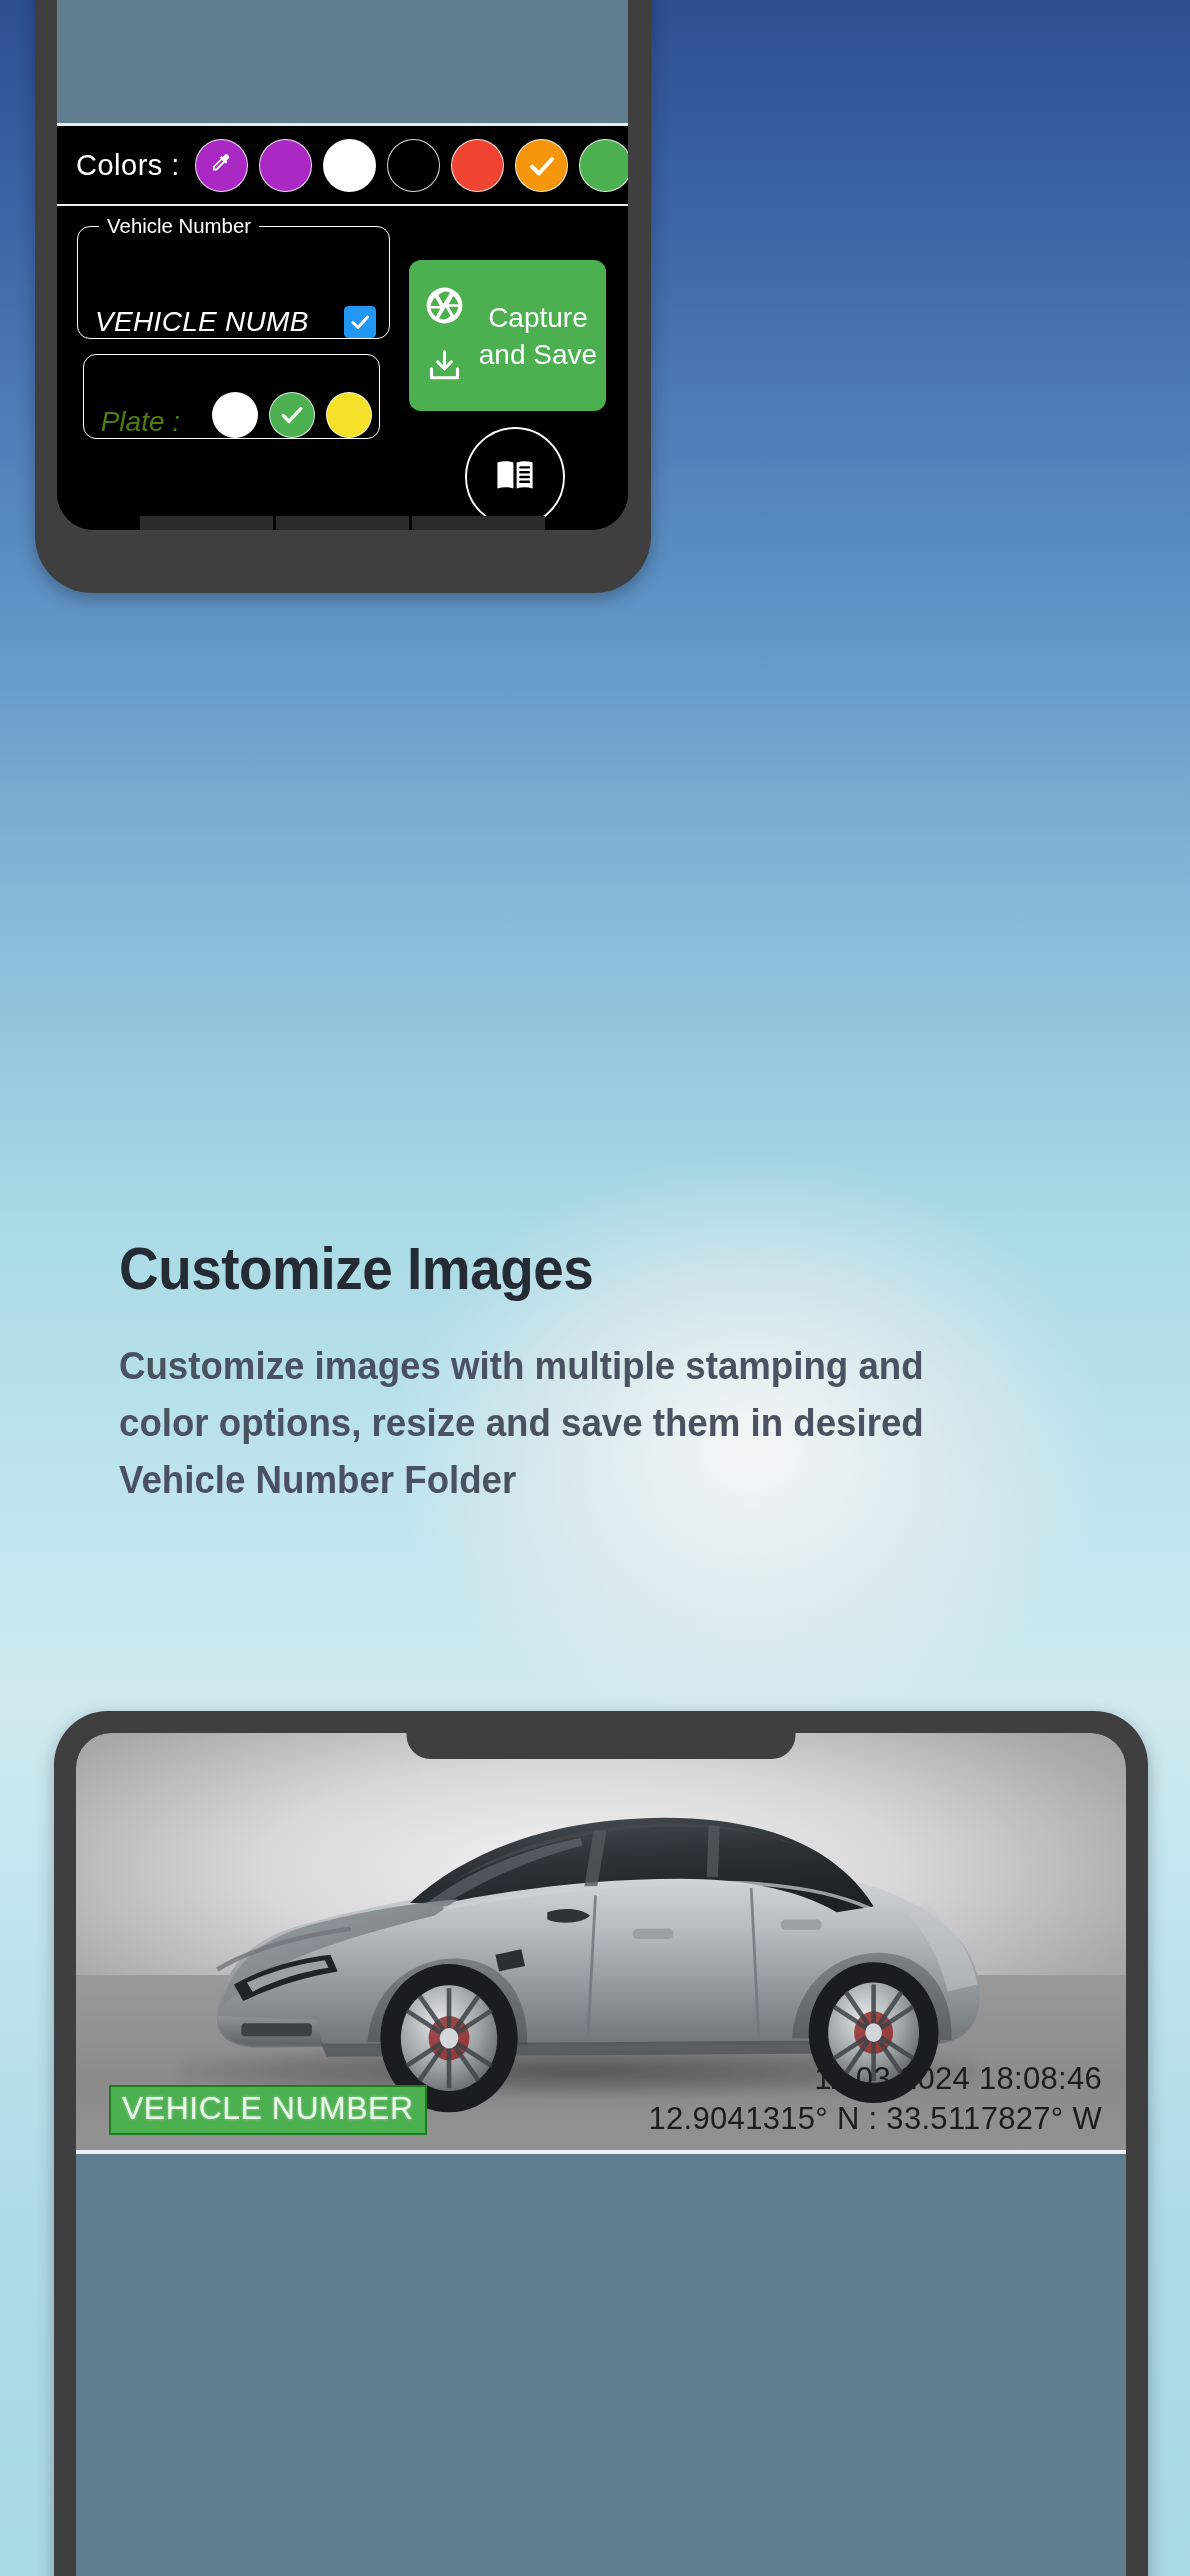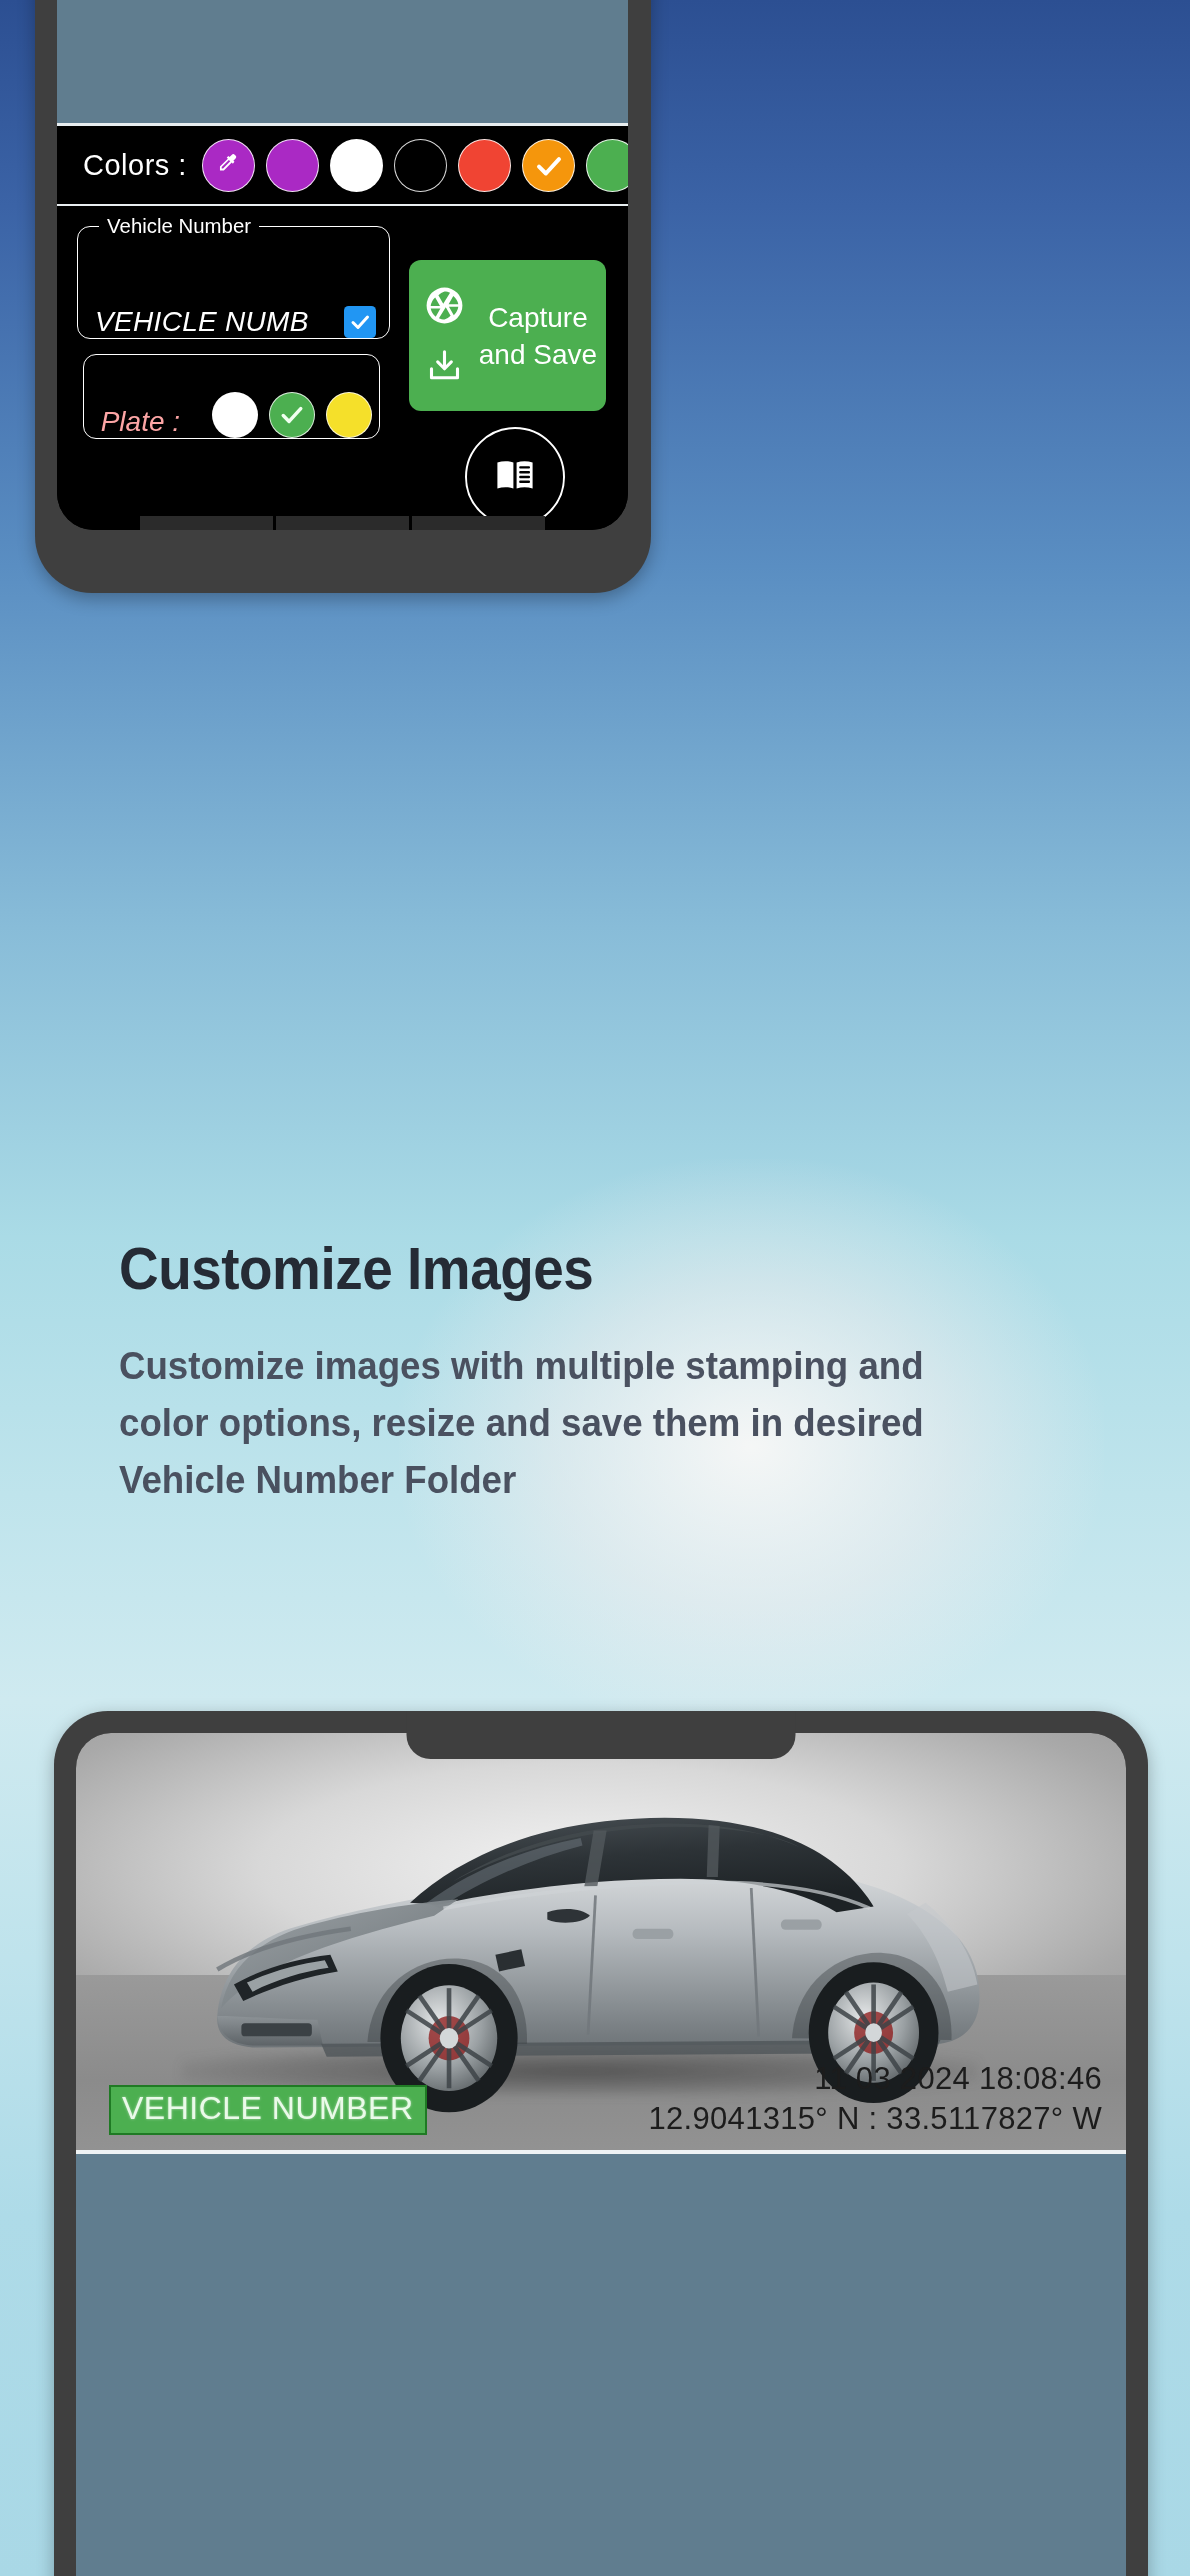--- a/index.html
+++ b/index.html
@@ -56,21 +56,21 @@
   }
   .top-preview {
     height: 460px;
     background: #607d8f;
     border-bottom: 3.7px solid #e8eef0;
   }
 
   
   .colors-bar {
     display: flex; align-items: center;
-    height: 80px; padding: 0 13px 0 26px;
+    height: 80px; padding: 0 13px 0 19px;
     background: #000;
     border-bottom: 2.8px solid #e8eef0;
     gap: 15px;
   }
   .colors-label {
     color: #fff; font-size: 29px; font-weight: 400;
     letter-spacing: 0.5px; white-space: nowrap;
   }
   .swatches { display: flex; gap: 11px; align-items: center; }
   .swatch {
@@ -110,21 +110,21 @@
   .field-text {
     color: #fff; font-size: 28px; font-weight: 400;
     white-space: nowrap; flex: 1; letter-spacing: 0.3px;
   }
   .cb {
     width: 32px; height: 32px; border-radius: 4.6px;
     background: #2196f3; flex: none;
     display: flex; align-items: center; justify-content: center;
   }
   .plate-label {
-    color: #fca5a5; font-size: 28px; white-space: nowrap; margin-right: 6px;
+    color: #4d7c0f; font-size: 28px; white-space: nowrap; margin-right: 6px;
   }
   .plate-dots { display: flex; gap: 11px; align-items: center; }
   .pdot {
     width: 46px; height: 46px; border-radius: 50%;
     border: 1.9px solid rgba(255,255,255,0.8);
     display: flex; align-items: center; justify-content: center;
     flex: none;
   }
   .caret {
     width: 0; height: 0; flex: none;

